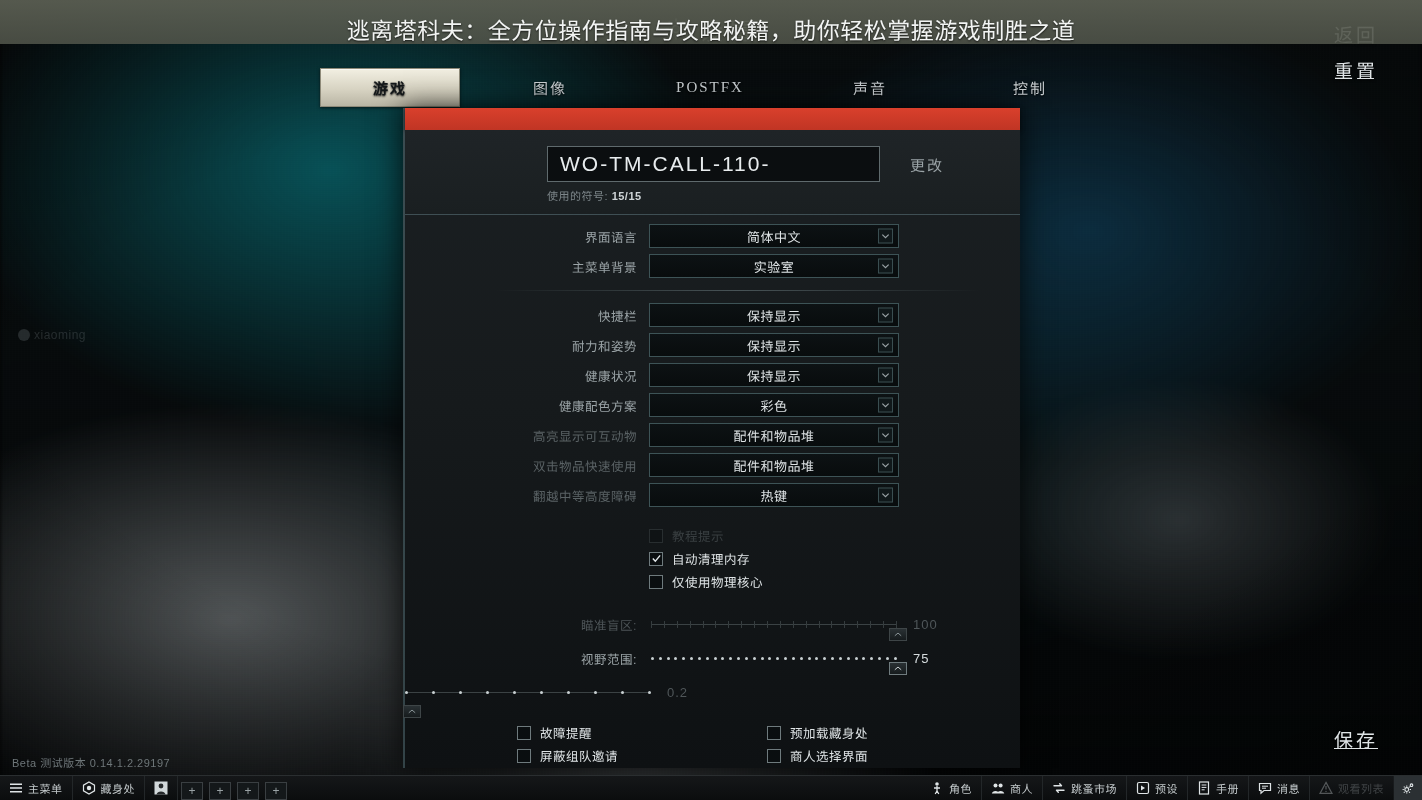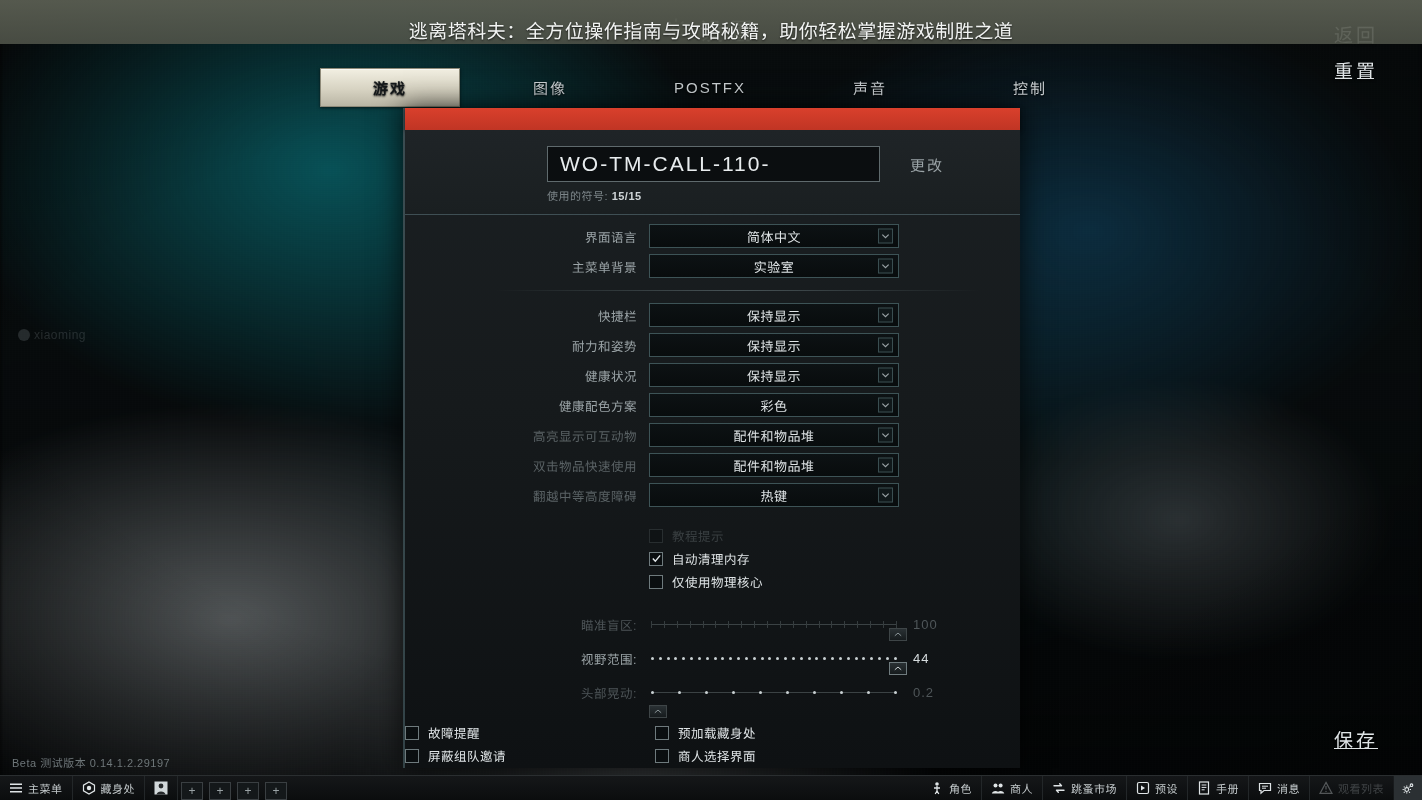--- a/index.html
+++ b/index.html
@@ -34,32 +34,32 @@
 
   .watermark{position:absolute;left:18px;top:328px;font-size:12px;color:rgba(190,200,205,.17);
     letter-spacing:.5px;display:flex;align-items:center;gap:4px;}
   .watermark .wm-logo{width:12px;height:12px;border-radius:50%;
     background:rgba(200,210,215,.16);display:inline-block;}
 
   
   .title-strip{position:absolute;left:0;top:0;width:1422px;height:44px;
     background:linear-gradient(180deg, rgba(92,96,84,.92), rgba(78,82,72,.90));
     display:flex;align-items:center;justify-content:center;z-index:40;}
-  .title-strip .ts-text{font-size:19px;color:#f2f4f3;letter-spacing:.5px;
+  .title-strip .ts-text{font-size:23px;color:#f2f4f3;letter-spacing:.5px;
     text-shadow:0 1px 2px rgba(0,0,0,.7);white-space:nowrap;margin-top:14px;}
 
   
   .screen-title{position:absolute;left:0;top:6px;width:1422px;height:46px;
     display:flex;align-items:center;justify-content:center;gap:10px;z-index:12;}
   .screen-title .gear{width:26px;height:26px;opacity:.55;}
   .screen-title .st-text{font-size:24px;color:rgba(225,230,232,.62);letter-spacing:6px;}
 
   
   .tabs{position:absolute;left:310px;top:70px;width:800px;height:34px;z-index:14;
-    display:flex;align-items:center;}
+    display:flex;align-items:center;font-family:Liberation Serif, serif;}
   .tab{flex:1;text-align:center;font-size:15px;color:#c9cfd2;letter-spacing:2px;
     text-shadow:0 1px 2px rgba(0,0,0,.85);cursor:pointer;position:relative;padding:5px 0;}
   .tab.active{color:#14181a;font-weight:bold;}
   .tab.active .tab-plate{position:absolute;inset:-4px 10px -4px 10px;z-index:-1;
     background:linear-gradient(180deg,#f2efe2,#d7d3c2 55%,#b9b5a4);
     border:1px solid #8e8a79;box-shadow:0 1px 3px rgba(0,0,0,.6), inset 0 1px 0 rgba(255,255,255,.6);}
 
   
   .top-right{position:absolute;right:44px;top:18px;z-index:30;text-align:right;}
   .top-right .tr-btn{font-size:19px;color:#dfe4e6;letter-spacing:3px;line-height:36px;cursor:pointer;
@@ -132,21 +132,21 @@
   .dots i{width:3px;height:3px;border-radius:50%;background:#c8d0d2;display:block;}
   .knob{position:absolute;top:11px;width:16px;height:11px;
     background:linear-gradient(180deg,#2a3134,#161b1d);border:1px solid #6f7b7e;
     display:flex;align-items:center;justify-content:center;cursor:pointer;transform:translateX(-8px);}
   .srow.dim .knob{border-color:#3e4547;}
   .knob svg{display:block;}
   .sval{width:70px;padding-left:16px;font-size:13px;color:#d6dcde;letter-spacing:1px;}
   .srow.dim .sval{color:#4f5659;}
 
   
-  .cb-grid{margin-top:12px;display:flex;}
+  .cb-grid{margin-top:12px;display:flex;padding-left:112px;}
   .cb-col{width:250px;}
   .cb-col .cb{height:23px;}
 
   
   .taskbar{position:absolute;left:0;bottom:0;width:1422px;height:24px;z-index:50;
     background:linear-gradient(180deg,#151719,#0b0d0e);
     border-top:1px solid #2a2e30;display:flex;align-items:center;justify-content:space-between;}
   .tb-group{display:flex;align-items:flex-end;height:24px;}
   .tb-item{display:flex;align-items:center;gap:5px;height:24px;padding:0 9px;cursor:pointer;
     border-right:1px solid #232729;}
@@ -428,25 +428,24 @@
                 <i></i>
                 <i></i>
                 <i></i>
             </span>
             <span class="knob" style="left:246px">
               <svg viewBox="0 0 10 6" width="8" height="5">
                   <path d="M1 4.6 L5 1.2 L9 4.6" fill="none" stroke="#cfd6d8" stroke-width="1.2"></path>
                 </svg>
             </span>
           </div>
-          <div class="sval">44</div>
+          <div class="sval">75</div>
         </div>
 
         <div class="srow dim">
-          <div class="lbl">头部晃动:</div>
           <div class="track">
             <span class="line"></span>
             <span class="dots">
               <i></i>
                 <i></i>
                 <i></i>
                 <i></i>
                 <i></i>
                 <i></i>
                 <i></i>

